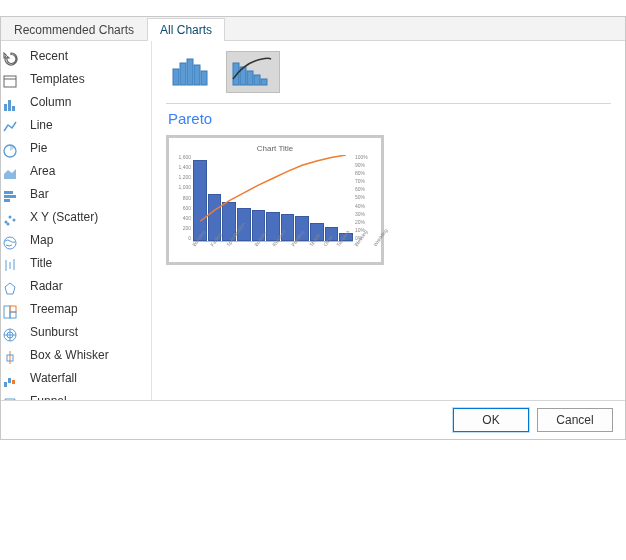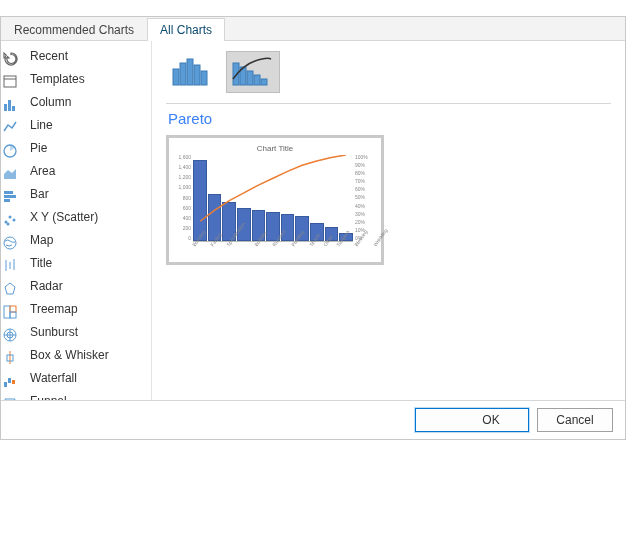--- a/index.html
+++ b/index.html
@@ -196,21 +196,20 @@
     background: #fdfdfd;
     font-size: 12px;
     display: inline-flex;
     align-items: center;
     justify-content: center;
     cursor: default;
   }
   .btn.primary {
     border-color: #0078d4;
     box-shadow: 0 0 0 1px rgba(0,120,212,.25);
-    padding-left: 38px;
   }
 </style>
 </head>
 <body>
 
 <div class="window">
 
   <div class="tabs">
     <div class="tab">Recommended Charts</div>
     <div class="tab active">All Charts</div>

